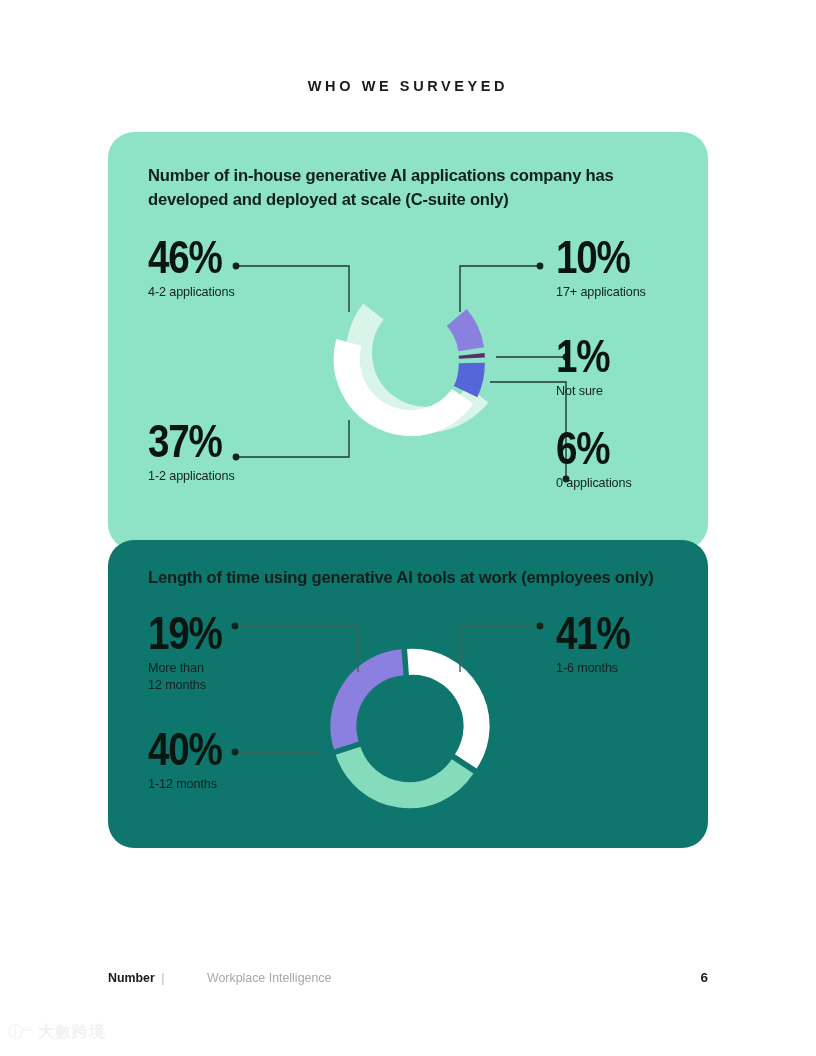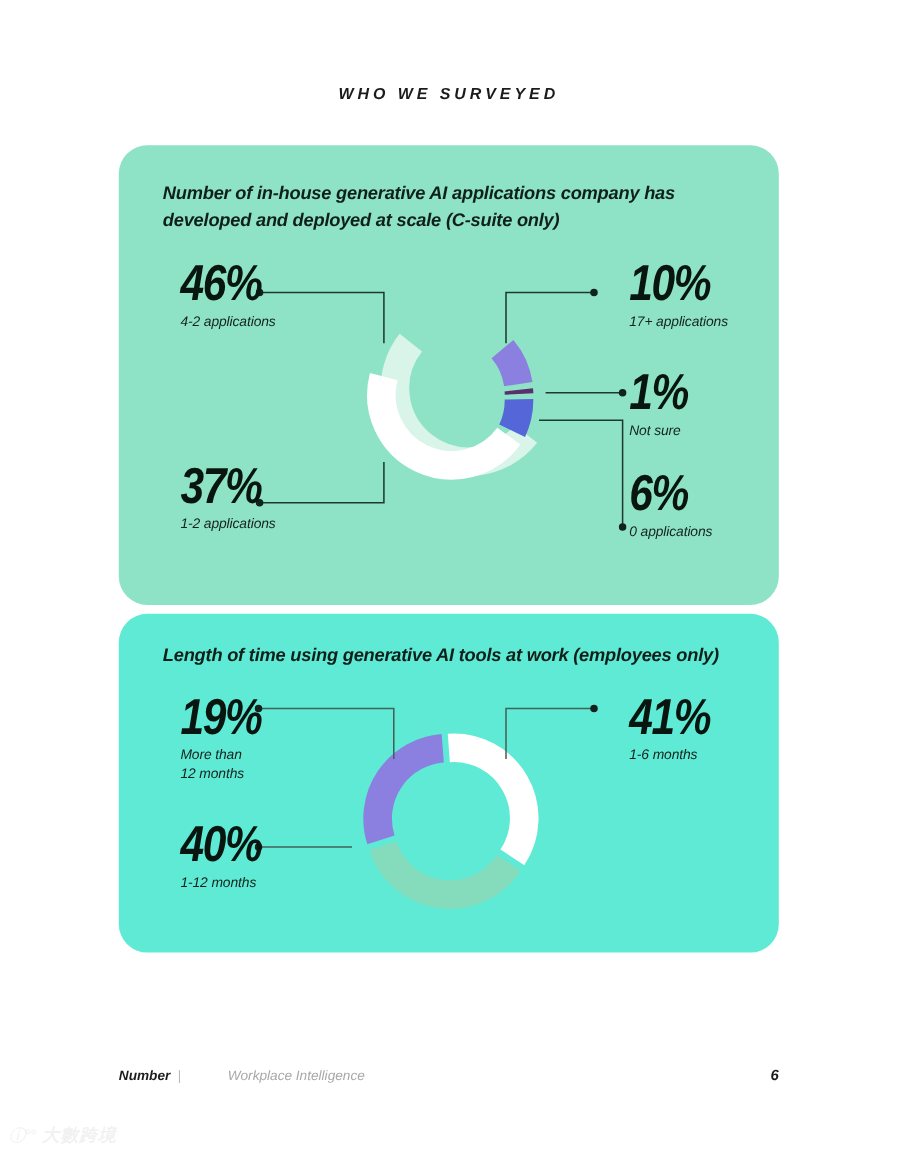--- a/index.html
+++ b/index.html
@@ -15,21 +15,20 @@
     font-family: "Liberation Sans", sans-serif;
     color: #12221c;
     position: relative;
     overflow: hidden;
   }
 
   .page {
     position: relative;
     width: 816px;
     height: 812px;
-    font-style: italic;
   }
 
   
   .page-eyebrow {
     position: absolute;
     top: 78px;
     left: 0;
     width: 816px;
     text-align: center;
     font-size: 14.5px;
@@ -46,43 +45,42 @@
     border-radius: 26px;
     overflow: hidden;
   }
   .card-1 {
     top: 132px;
     height: 418px;
     background: #8ee3c6;
     padding-left: 42px;
   }
   .card-2 {
-    top: 558px;
+    top: 540px;
     height: 308px;
-    background: #5eead4;
+    background: #0f766e;
   }
 
   .card-title {
     position: absolute;
     left: 40px;
     font-size: 16.6px;
     font-weight: 600;
     line-height: 1.42;
     letter-spacing: -0.2px;
     color: #0f201a;
     width: 520px;
   }
   .card-1 .card-title { top: 32px; }
   .card-2 .card-title { top: 26px; }
 
   
   .stat {
     position: absolute;
     width: 190px;
-    margin-left: 16px;
   }
   .stat .pct {
     font-family: "Liberation Sans Narrow", "Liberation Sans", sans-serif;
     font-size: 46px;
     font-weight: 700;
     line-height: 0.92;
     letter-spacing: -1.5px;
     color: #09150f;
     transform: scaleX(0.84);
     transform-origin: left center;

